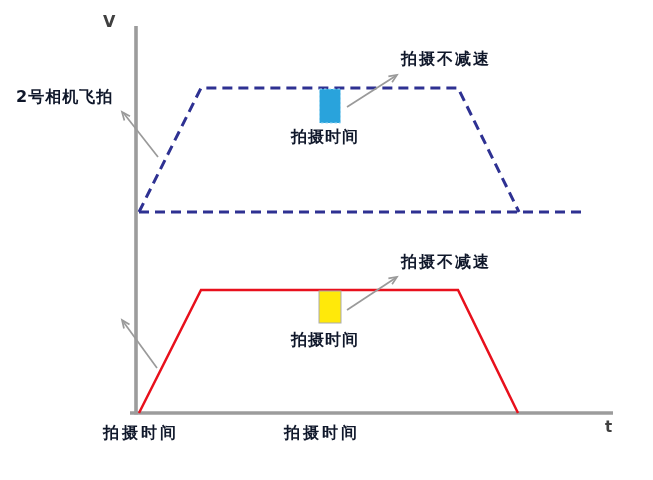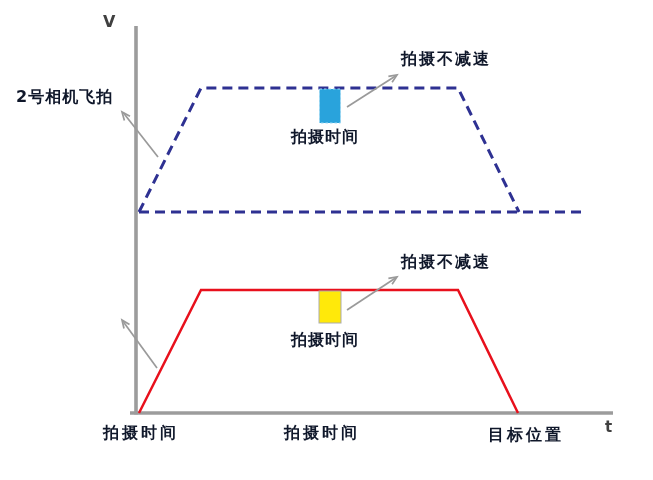--- a/index.html
+++ b/index.html
@@ -68,15 +68,14 @@
   <div class="lbl curve-label" style="top:88px;">2号相机飞拍</div>
 
   <div class="lbl no-decel" style="left:401px;top:50px;">拍摄不减速</div>
   <div class="lbl no-decel" style="left:401px;top:253px;">拍摄不减速</div>
 
   <div class="lbl" style="left:291px;top:128px;">拍摄时间</div>
   <div class="lbl" style="left:291px;top:331px;">拍摄时间</div>
 
   <div class="lbl pos-label" style="left:103px;">拍摄时间</div>
   <div class="lbl pos-label" style="left:284px;">拍摄时间</div>
-  <div class="lbl pos-label" style="left:488px;top:426px;">目标位置</div>
 
 </div>
 
 </body></html>

